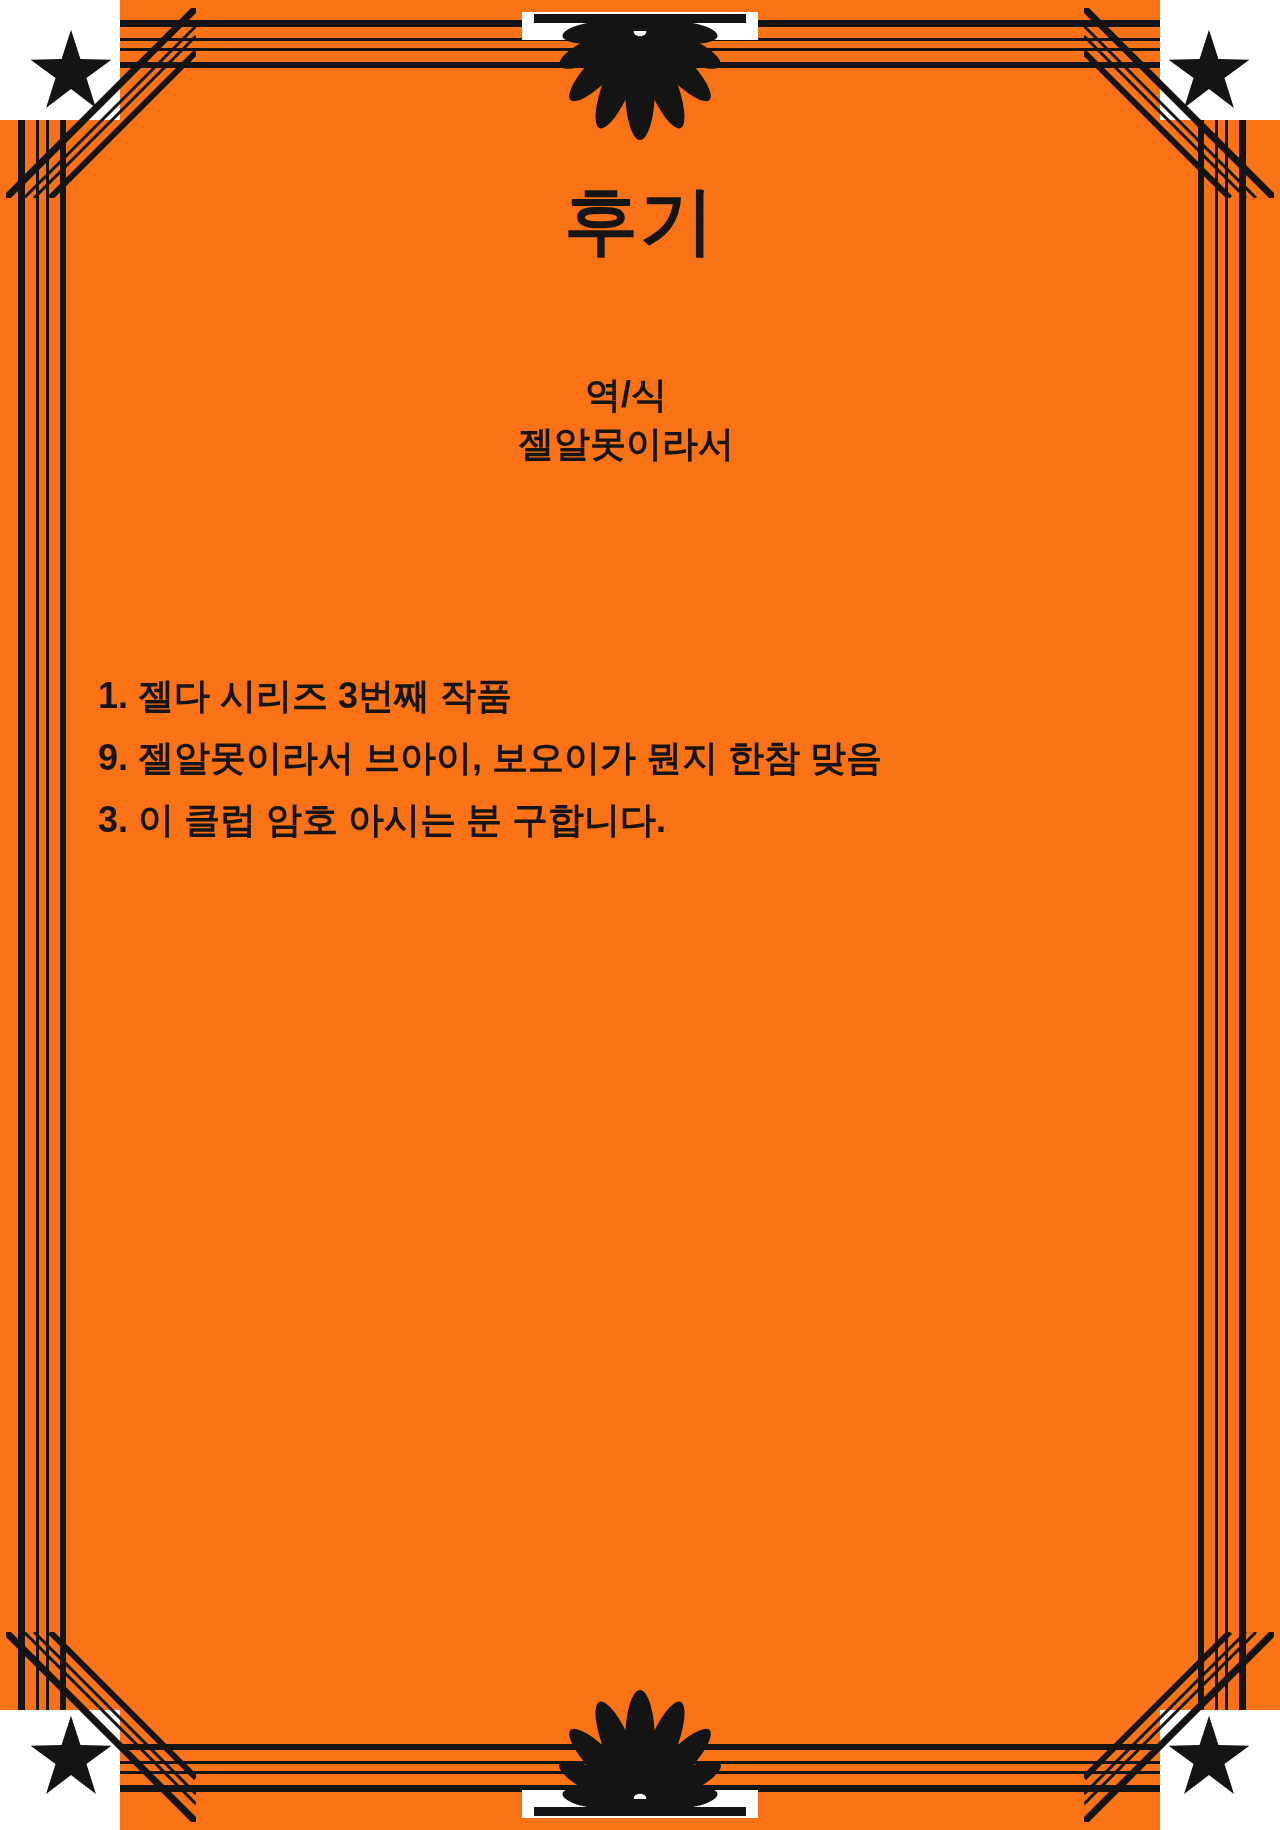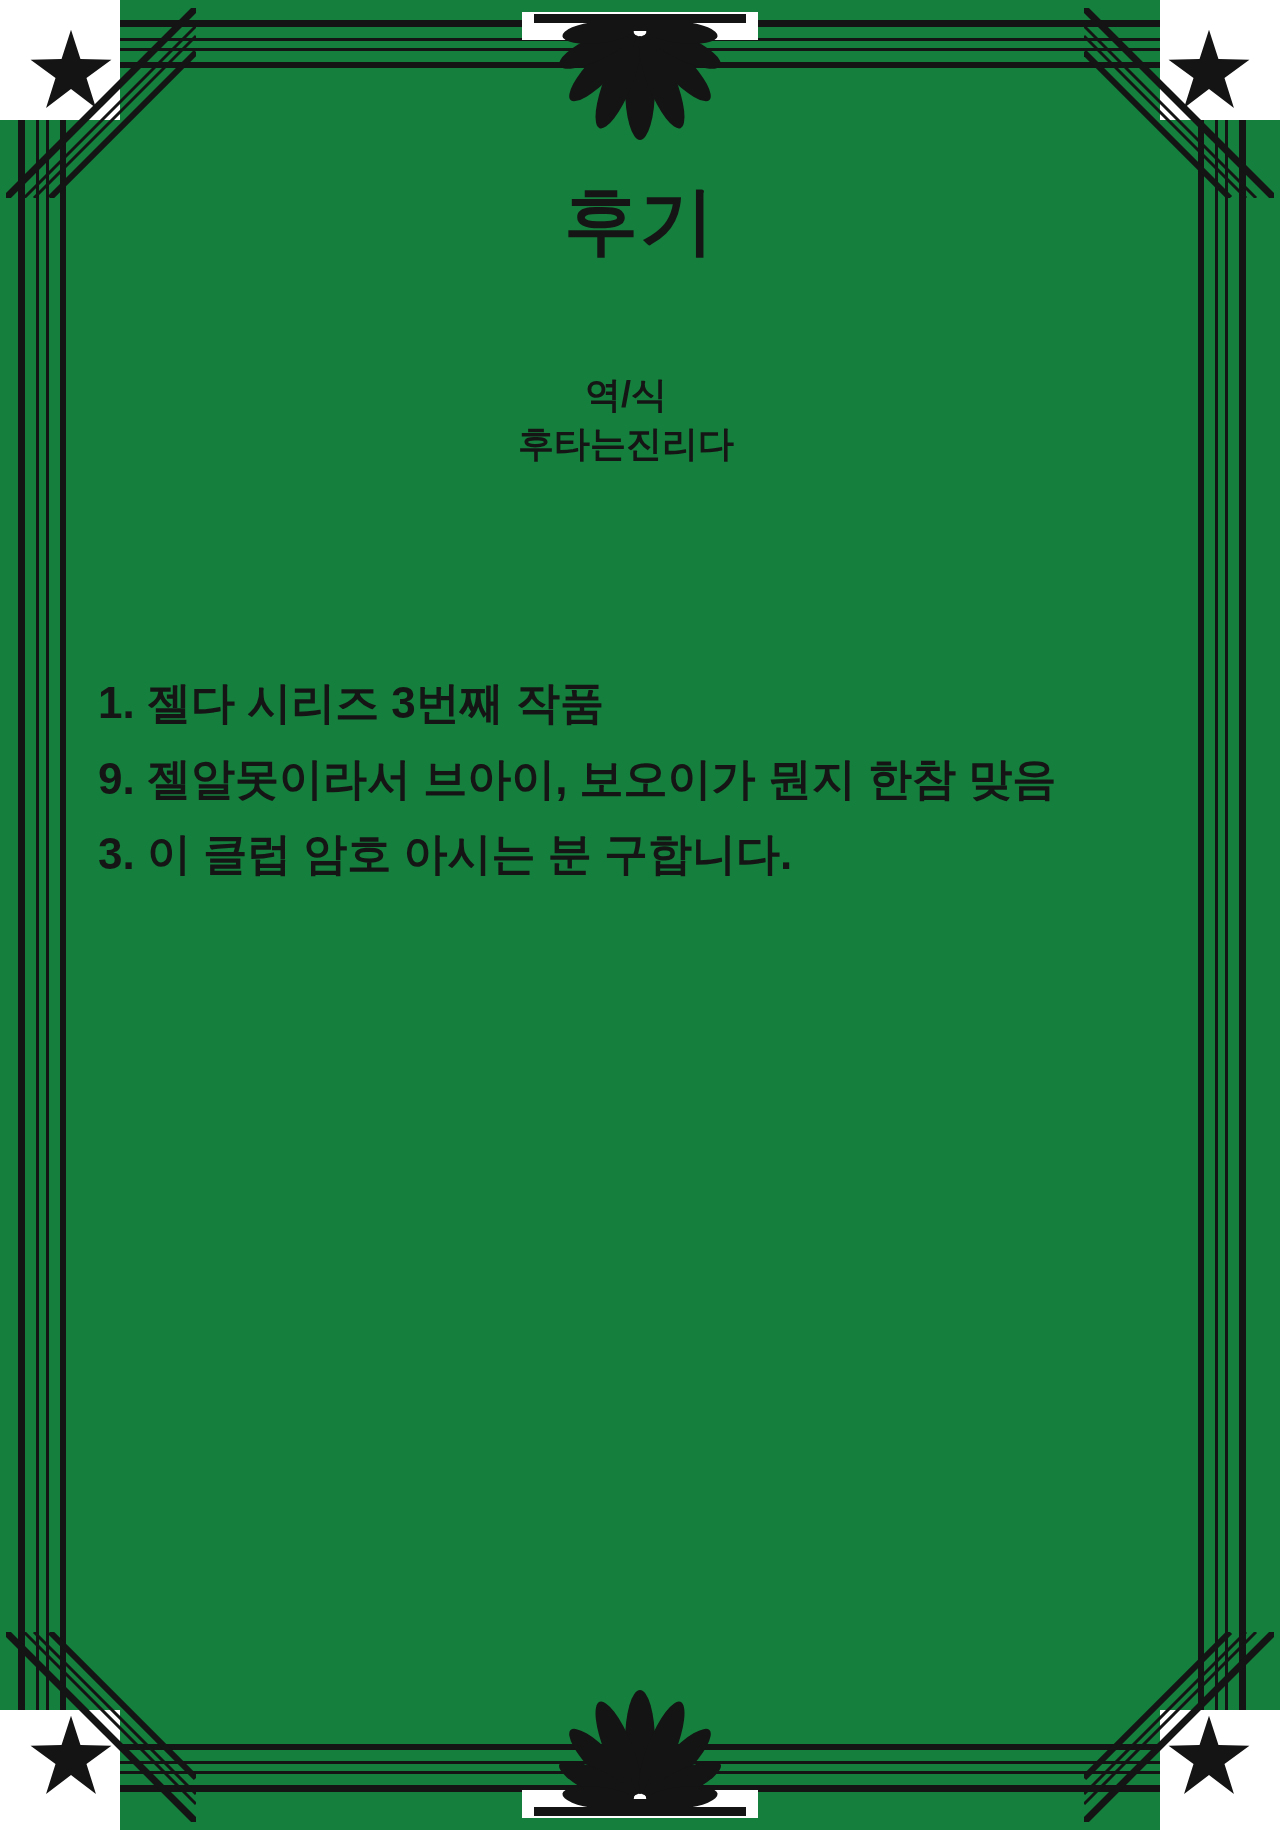--- a/index.html
+++ b/index.html
@@ -12,21 +12,21 @@
     height: 1830px;
     font-family: "Liberation Sans", sans-serif;
     color: #1a1a1a;
     overflow: hidden;
   }
 
   #page {
     position: relative;
     width: 1280px;
     height: 1830px;
-    background: #15803d;
+    background: #f97316;
   }
 
   
   .frame {
     position: absolute;
     border-style: solid;
     border-color: #141414;
   }
   
   .frame-outer {
@@ -147,21 +147,21 @@
     padding-right: 28px;
     font-size: 36px;
     font-weight: 700;
     line-height: 1.38;
     color: #151515;
   }
 
   .notes {
     margin-top: 196px;
     padding-left: 18px;
-    font-size: 44px;
+    font-size: 36px;
     font-weight: 700;
     line-height: 1.72;
     color: #151515;
   }
   .note-line {
     white-space: nowrap;
   }
 </style>
 </head>
 <body>
@@ -298,21 +298,21 @@
       <rect x="112" y="8" width="56" height="9"></rect>
     </g>
   </svg>
 
   <div class="content">
 
     <h1 class="doc-title">후기</h1>
 
     <div class="credits">
       <div>역/식</div>
-      <div>후타는진리다</div>
+      <div>젤알못이라서</div>
     </div>
 
     <div class="notes">
       <div class="note-line">1. 젤다 시리즈 3번째 작품</div>
       <div class="note-line">9. 젤알못이라서 브아이, 보오이가 뭔지 한참 맞음</div>
       <div class="note-line">3. 이 클럽 암호 아시는 분 구합니다.</div>
     </div>
 
   </div>
 </div>

